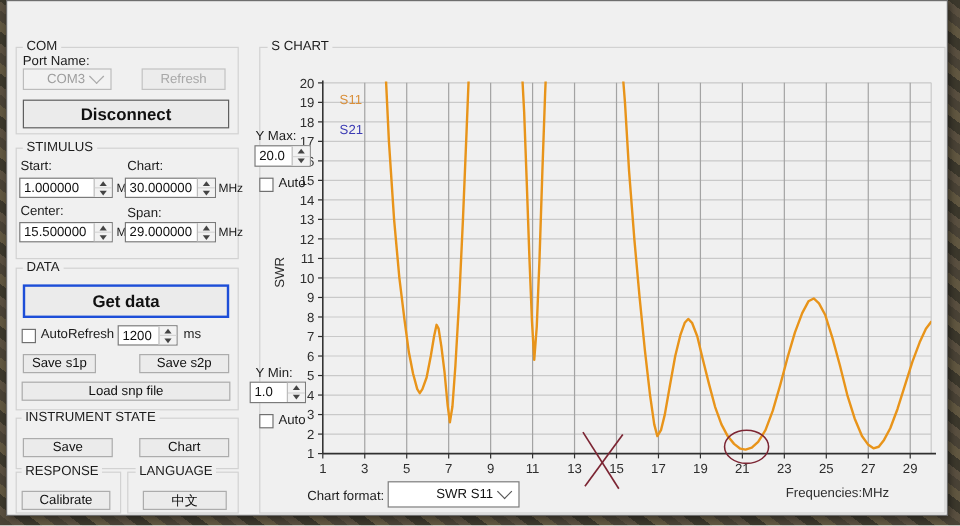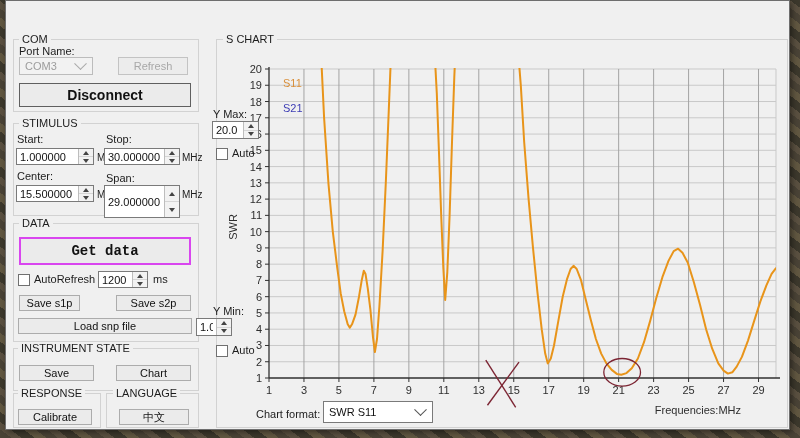--- a/index.html
+++ b/index.html
@@ -23,25 +23,25 @@
   .cap-btn{width:37px;height:28px;display:flex;align-items:center;justify-content:center;
     font-size:12px;color:#444;cursor:default;}
   .group{position:absolute;border:1px solid #d2d2d2;box-sizing:border-box;}
   .gcaption{position:absolute;font-size:11px;color:#1c1c1c;background:#f0f0f0;padding:0 3px;z-index:3;}
   .lbl{position:absolute;font-size:11px;color:#1c1c1c;white-space:nowrap;}
   .lbl-sm{position:absolute;font-size:10px;color:#1c1c1c;white-space:nowrap;}
   .btn{position:absolute;background:#ebebeb;border:1px solid #acacac;box-sizing:border-box;
     font-family:"Liberation Sans",sans-serif;font-size:11px;color:#111;display:flex;align-items:center;justify-content:center;padding:0;}
   .btn.disabled{background:#ececec;border-color:#c3c3c3;color:#a8a8a8;}
   .btn.big{font-size:14px;font-weight:bold;}
-  .btn.primary-border{border:2px solid #d946ef;font-family:Liberation Mono, monospace;}
+  .btn.primary-border{border:2px solid #1d4ed8;}
   .btn.dark-border{border:1px solid #5f5f5f;}
   .combo{position:absolute;background:#fff;border:1px solid #7a7a7a;box-sizing:border-box;display:flex;align-items:center;}
   .combo.disabled{background:#f2f2f2;border-color:#bcbcbc;}
-  .combo .ctext{flex:1;font-size:11px;padding:0 5px;color:#111;white-space:nowrap;overflow:hidden;}
+  .combo .ctext{flex:1;font-size:11px;padding:0 5px;color:#111;white-space:nowrap;overflow:hidden;text-align:right;}
   .combo.disabled .ctext{color:#9d9d9d;}
   .chev{width:8px;height:8px;border-right:1.5px solid #555;border-bottom:1.5px solid #555;
     transform:rotate(45deg) translate(-2px,-2px);margin-right:7px;flex:none;}
   .combo.disabled .chev{border-color:#aaa;}
   .spin{position:absolute;display:flex;background:#fff;border:1px solid #7a7a7a;box-sizing:border-box;}
   .spin input{flex:1;min-width:0;border:0;outline:none;background:transparent;
     font-family:"Liberation Sans",sans-serif;font-size:11px;color:#111;padding:0 3px;}
   .spinbtns{width:14px;flex:none;border-left:1px solid #bdbdbd;display:flex;flex-direction:column;background:#f2f2f2;}
   .sb{flex:1;display:flex;align-items:center;justify-content:center;}
   .sb.up::after{content:"";border-left:3px solid transparent;border-right:3px solid transparent;border-bottom:4px solid #444;}
@@ -187,21 +187,21 @@
     <div class="combo disabled" style="left:13px;top:56px;width:74px;height:18px">
       <span class="ctext">COM3</span>
       <span class="chev"></span>
     </div>
     <button class="btn disabled" style="left:112px;top:56px;width:70px;height:18px">Refresh</button>
     <button class="btn big dark-border" style="left:13px;top:82px;width:172px;height:24px">Disconnect</button>
 
     <div class="group" style="left:7px;top:122px;width:186px;height:93px"></div>
     <span class="gcaption" style="left:13px;top:116px">STIMULUS</span>
     <span class="lbl" style="left:11px;top:132px">Start:</span>
-    <span class="lbl" style="left:100px;top:132px">Stop:</span>
+    <span class="lbl" style="left:100px;top:132px">Chart:</span>
     <div class="spin" style="left:10px;top:147px;width:78px;height:17px">
       <input value="1.000000" style="">
       <div class="spinbtns">
           <span class="sb up"></span>
           <span class="sb dn"></span>
         </div>
     </div>
     <span class="lbl-sm" style="left:91px;top:151px">MHz</span>
     <div class="spin" style="left:98px;top:147px;width:76px;height:17px">
       <input value="30.000000" style="">
@@ -214,21 +214,21 @@
     <span class="lbl" style="left:11px;top:169px">Center:</span>
     <span class="lbl" style="left:100px;top:171px">Span:</span>
     <div class="spin" style="left:10px;top:184px;width:78px;height:17px">
       <input value="15.500000" style="">
       <div class="spinbtns">
           <span class="sb up"></span>
           <span class="sb dn"></span>
         </div>
     </div>
     <span class="lbl-sm" style="left:91px;top:188px">MHz</span>
-    <div class="spin" style="left:98px;top:184px;width:76px;height:33px">
+    <div class="spin" style="left:98px;top:184px;width:76px;height:17px">
       <input value="29.000000" style="">
       <div class="spinbtns">
           <span class="sb up"></span>
           <span class="sb dn"></span>
         </div>
     </div>
     <span class="lbl-sm" style="left:176px;top:188px">MHz</span>
 
     <div class="group" style="left:7px;top:222px;width:186px;height:119px"></div>
     <span class="gcaption" style="left:13px;top:216px">DATA</span>
@@ -266,21 +266,21 @@
     <div class="spin" style="left:206px;top:120px;width:47px;height:18px">
       <input value="20.0" style="">
       <div class="spinbtns">
           <span class="sb up"></span>
           <span class="sb dn"></span>
         </div>
     </div>
     <span class="cb" style="left:210px;top:147px"></span>
     <span class="lbl" style="left:226px;top:146px">Auto</span>
     <span class="lbl" style="left:207px;top:304px">Y Min:</span>
-    <div class="spin" style="left:190px;top:317px;width:36px;height:18px">
+    <div class="spin" style="left:202px;top:317px;width:47px;height:18px">
       <input value="1.0" style="">
       <div class="spinbtns">
           <span class="sb up"></span>
           <span class="sb dn"></span>
         </div>
     </div>
     <span class="cb" style="left:210px;top:344px"></span>
     <span class="lbl" style="left:226px;top:343px">Auto</span>
 
     <span class="lbl" style="left:250px;top:407px">Chart format:</span>

